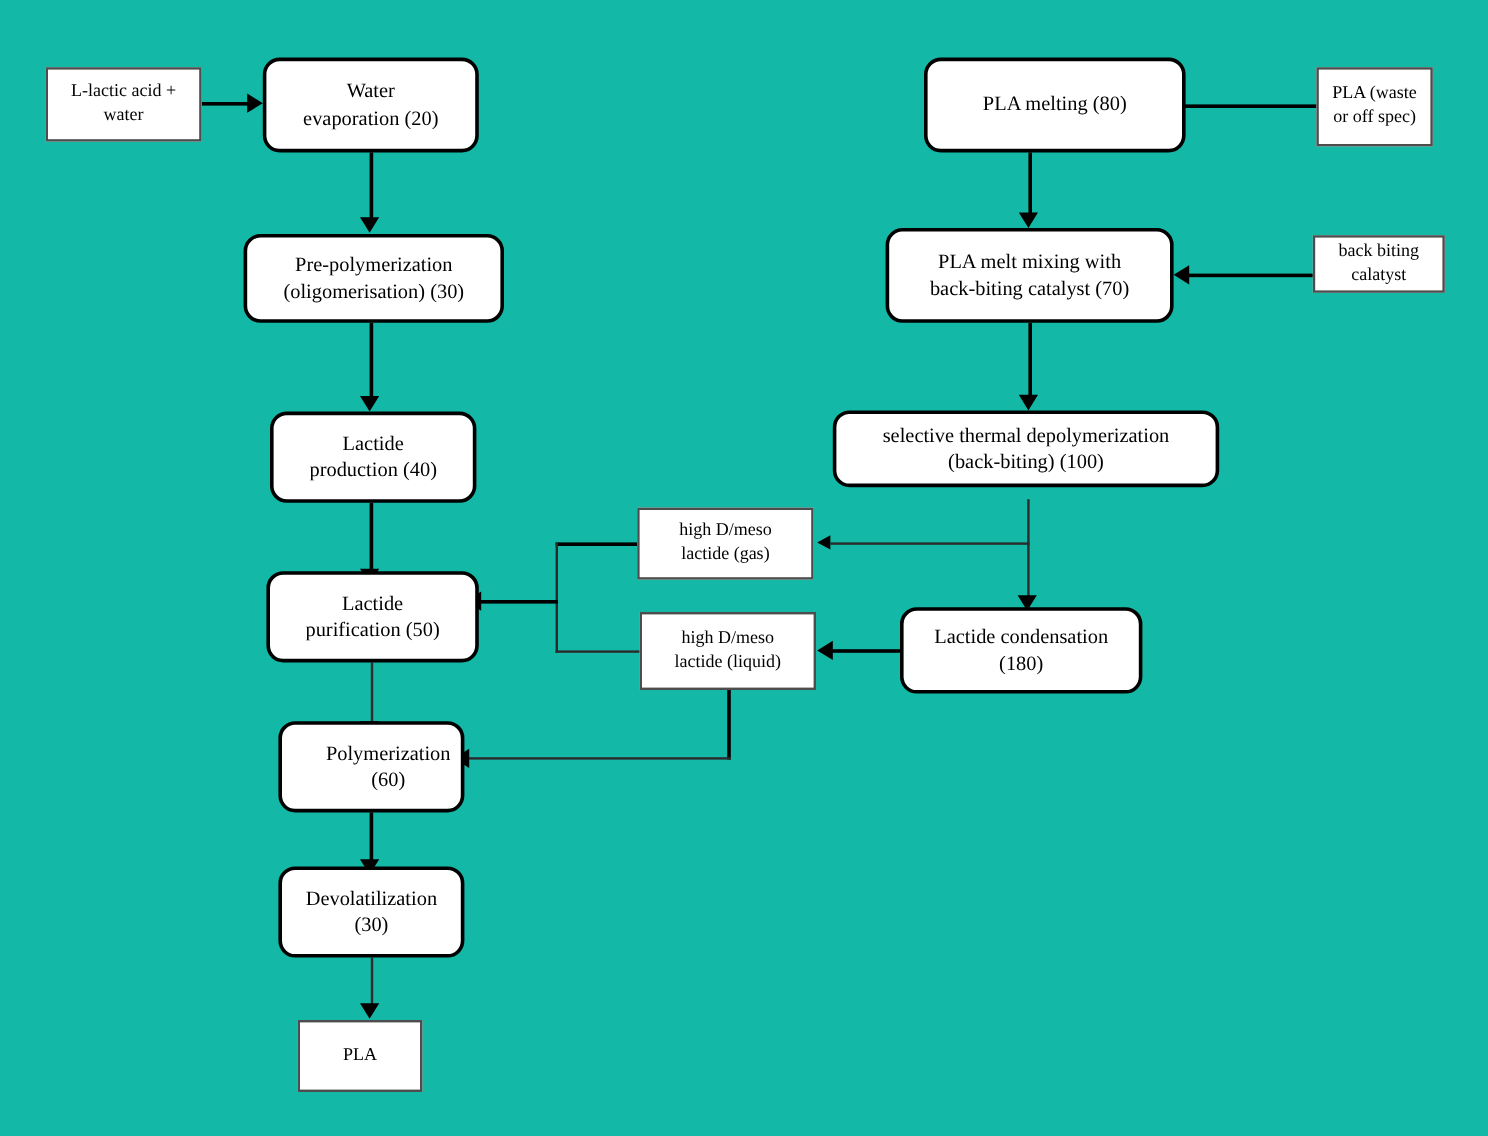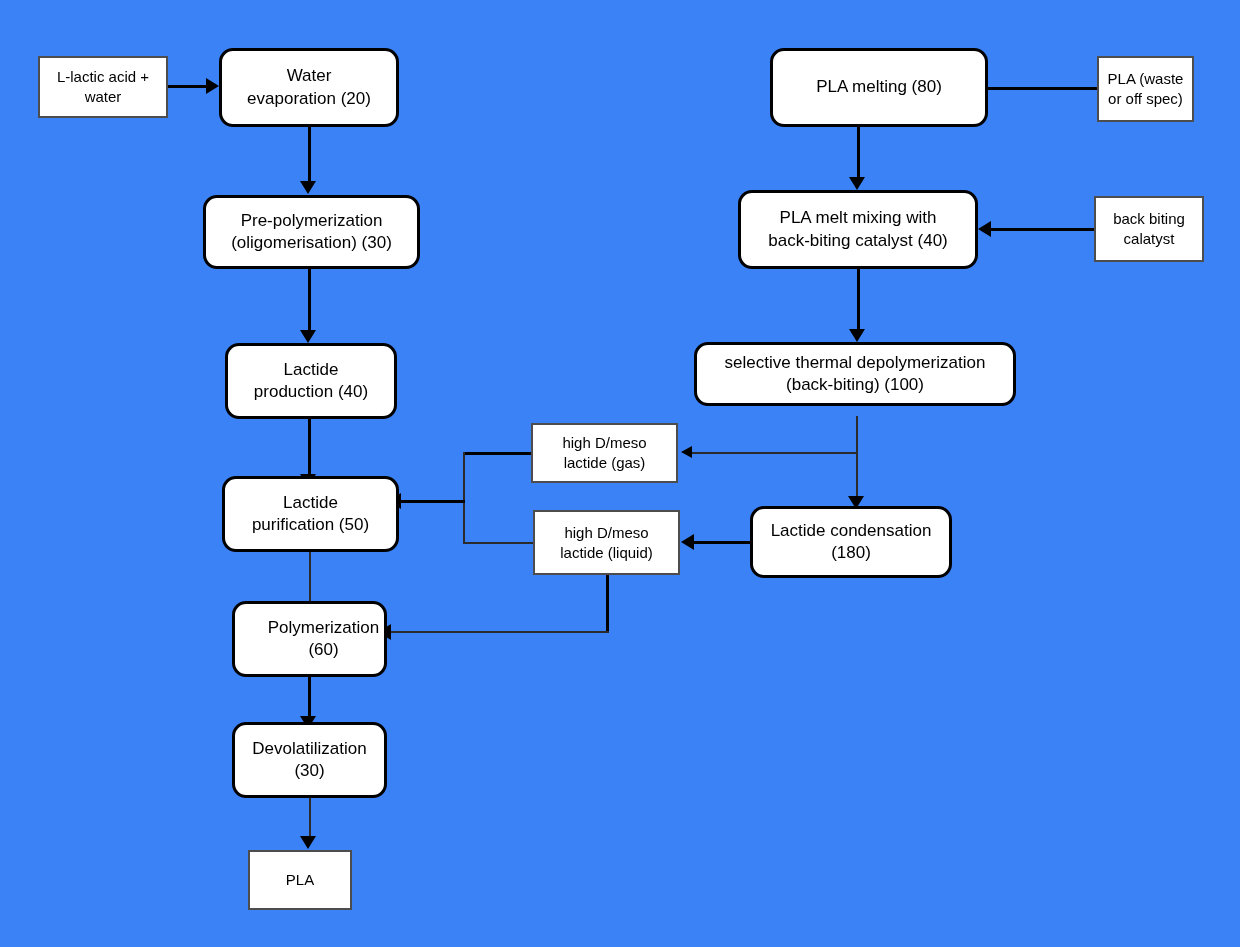--- a/index.html
+++ b/index.html
@@ -5,22 +5,22 @@
 <style>
   html, body {
     margin: 0;
     padding: 0;
     background: #ffffff;
   }
   #canvas {
     position: relative;
     width: 1240px;
     height: 947px;
-    background: #3b82f6;
-    font-family: Liberation Sans, sans-serif;
+    background: #14b8a6;
+    font-family: Liberation Serif, serif;
     overflow: hidden;
   }
   
   .node {
     position: absolute;
     box-sizing: border-box;
     display: flex;
     align-items: center;
     justify-content: center;
     text-align: center;
@@ -133,23 +133,23 @@
 
   <div class="node material" style="left:1097px; top:56px; width:97px; height:66px;">PLA (waste
 or off spec)</div>
   <div class="edge h" style="left:980px; top:87px; width:118px;"></div>
   <div class="arrow left" style="left:968px; top:80px;"></div>
 
   <div class="edge v" style="left:857px; top:127px; height:52px;"></div>
   <div class="arrow down" style="left:849px; top:177px;"></div>
 
   <div class="node process" style="left:738px; top:190px; width:240px; height:79px;">PLA melt  mixing  with
-back-biting  catalyst (40)</div>
+back-biting  catalyst (70)</div>
 
-  <div class="node material" style="left:1094px; top:196px; width:110px; height:66px;">back biting
+  <div class="node material" style="left:1094px; top:196px; width:110px; height:48px;">back biting
 calatyst</div>
   <div class="edge h" style="left:990px; top:228px; width:106px;"></div>
   <div class="arrow left" style="left:978px; top:221px;"></div>
 
   <div class="edge v" style="left:857px; top:269px; height:62px;"></div>
   <div class="arrow down" style="left:849px; top:329px;"></div>
 
   <div class="node process" style="left:694px; top:342px; width:322px; height:64px;">selective thermal  depolymerization
 (back-biting)  (100)</div>
 

